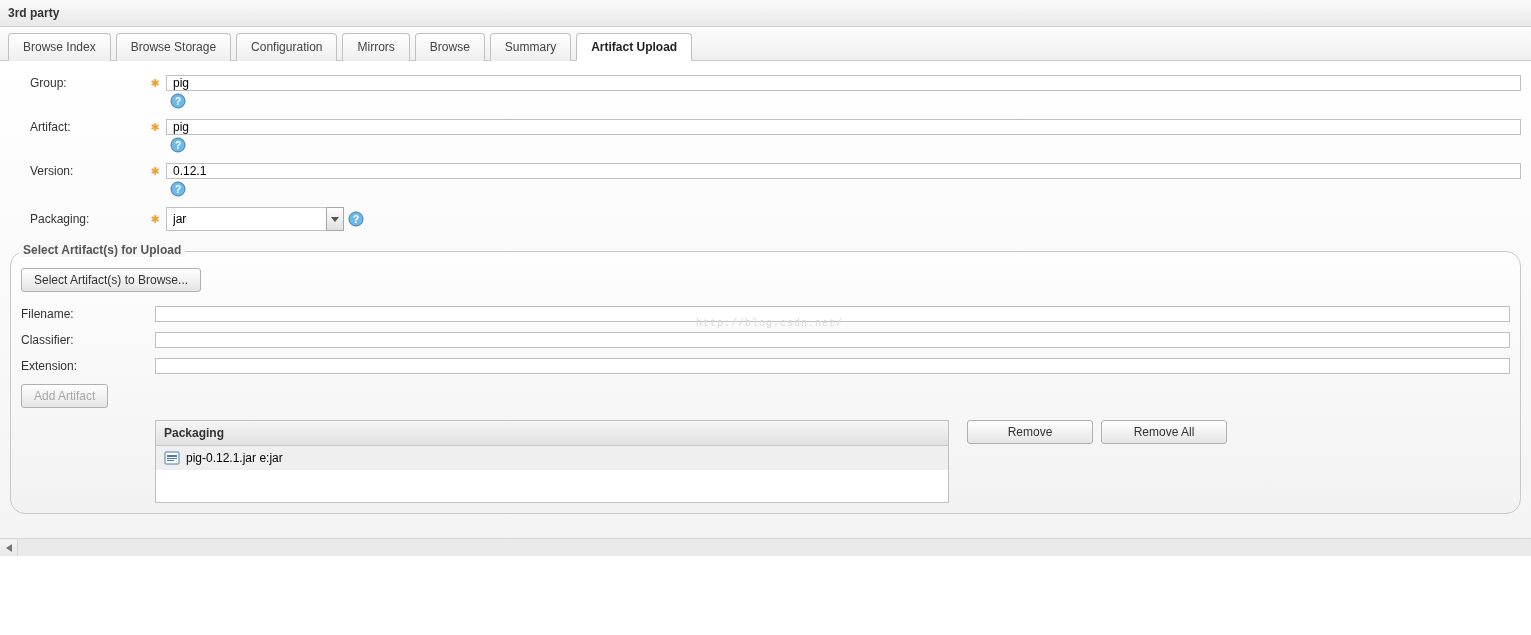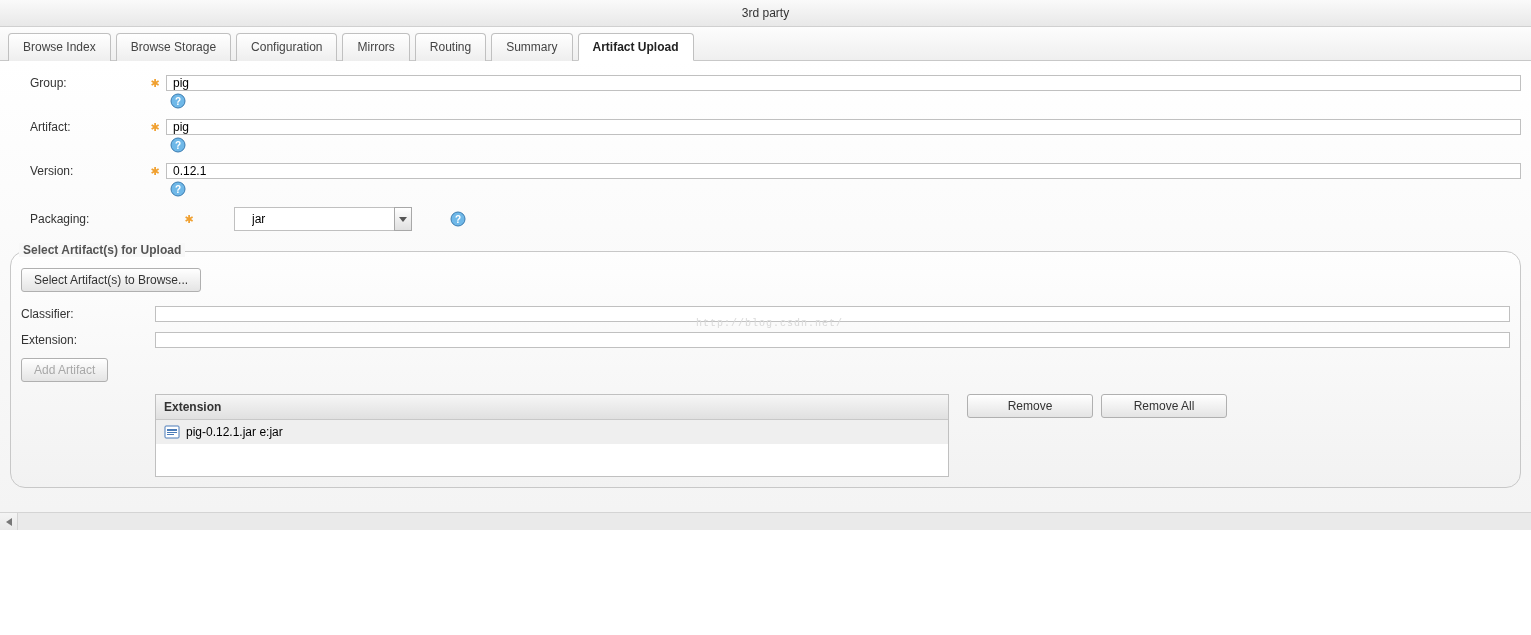--- a/index.html
+++ b/index.html
@@ -7,24 +7,23 @@
       font-family: Tahoma, Arial, sans-serif;
       font-size: 12px;
       background: #fff;
       color: #222;
       width: 1531px;
     }
     .panel-header {
       background: linear-gradient(to bottom, #fafafa 0%, #e8e8e8 100%);
       border-bottom: 1px solid #d0d0d0;
       padding: 6px 8px;
-      font-weight: normal;
-      font-size: 12px;
-      color: #333;
-      text-align: center;
+      font-weight: bold;
+      font-size: 12px;
+      color: #333;
     }
     .tab-bar {
       display: flex;
       background: linear-gradient(to bottom, #fdfdfd 0%, #efefef 100%);
       border-bottom: 1px solid #c8c8c8;
       padding: 6px 8px 0 8px;
       gap: 5px;
     }
     .tab {
       border: 1px solid #c0c0c0;
@@ -46,21 +45,21 @@
     }
     .form-body {
       padding: 14px 10px 20px 10px;
       background: linear-gradient(to bottom, #ffffff 0%, #f4f4f4 100%);
     }
     .form-row {
       display: flex;
       align-items: center;
       margin-bottom: 2px;
     }
-    .form-row.spacer { margin-bottom: 6px; gap: 34px; }
+    .form-row.spacer { margin-bottom: 6px; }
     .form-label {
       width: 134px;
       padding-left: 20px;
       color: #333;
       font-size: 12px;
     }
     .required-star {
       width: 22px;
       display: inline-flex;
       justify-content: center;
@@ -78,21 +77,21 @@
     }
     .combo-wrap {
       display: flex;
       align-items: center;
     }
     .combo-input {
       width: 160px;
       height: 24px;
       border: 1px solid #c0c0c0;
       border-right: none;
-      padding: 4px 17px;
+      padding: 4px 6px;
       font-size: 12px;
       font-family: inherit;
       background: #fff;
     }
     .combo-trigger {
       width: 18px;
       height: 24px;
       border: 1px solid #a8a8a8;
       background: linear-gradient(to bottom, #ffffff 0%, #e0e0e0 100%);
       display: flex;
@@ -244,21 +243,21 @@
 
   <div class="panel-header">
     <span>3rd party</span>
   </div>
 
   <div class="tab-bar">
     <div class="tab"><span>Browse Index</span></div>
     <div class="tab"><span>Browse Storage</span></div>
     <div class="tab"><span>Configuration</span></div>
     <div class="tab"><span>Mirrors</span></div>
-    <div class="tab"><span>Routing</span></div>
+    <div class="tab"><span>Browse</span></div>
     <div class="tab"><span>Summary</span></div>
     <div class="tab active"><span>Artifact Upload</span></div>
   </div>
 
   <div class="form-body">
 
     <div class="form-row">
       <div class="form-label">Group:</div>
       <div class="required-star">
           <span class="star-icon">✱</span>
@@ -328,35 +327,39 @@
     </div>
 
     <div class="fieldset">
       <div class="fieldset-legend">Select Artifact(s) for Upload</div>
 
       <div class="select-btn-row">
         <button class="btn">Select Artifact(s) to Browse...</button>
       </div>
 
       <div class="fs-row">
+        <div class="fs-label">Filename:</div>
+        <input class="form-input" type="text" value="" style="">
+      </div>
+      <div class="fs-row">
         <div class="fs-label">Classifier:</div>
         <input class="form-input" type="text" value="" style="">
       </div>
       <div class="fs-row">
         <div class="fs-label">Extension:</div>
         <input class="form-input" type="text" value="" style="">
       </div>
 
       <div class="add-row">
         <button class="btn disabled">Add Artifact</button>
       </div>
 
       <div class="artifacts-layout">
         <div class="artifacts-grid">
-          <div class="grid-header">Extension</div>
+          <div class="grid-header">Packaging</div>
           <div class="grid-body">
             <div class="grid-row">
               <span class="artifact-icon">
                 <svg viewBox="0 0 16 16">
                     <rect x="1" y="2" width="14" height="12" rx="1" fill="#fff" stroke="#4a7bb8" stroke-width="1"></rect>
                     <rect x="3" y="5" width="10" height="2" fill="#4a7bb8"></rect>
                     <rect x="3" y="8" width="10" height="1" fill="#4a7bb8"></rect>
                     <rect x="3" y="10" width="7" height="1" fill="#4a7bb8"></rect>
                   </svg>
               </span>

